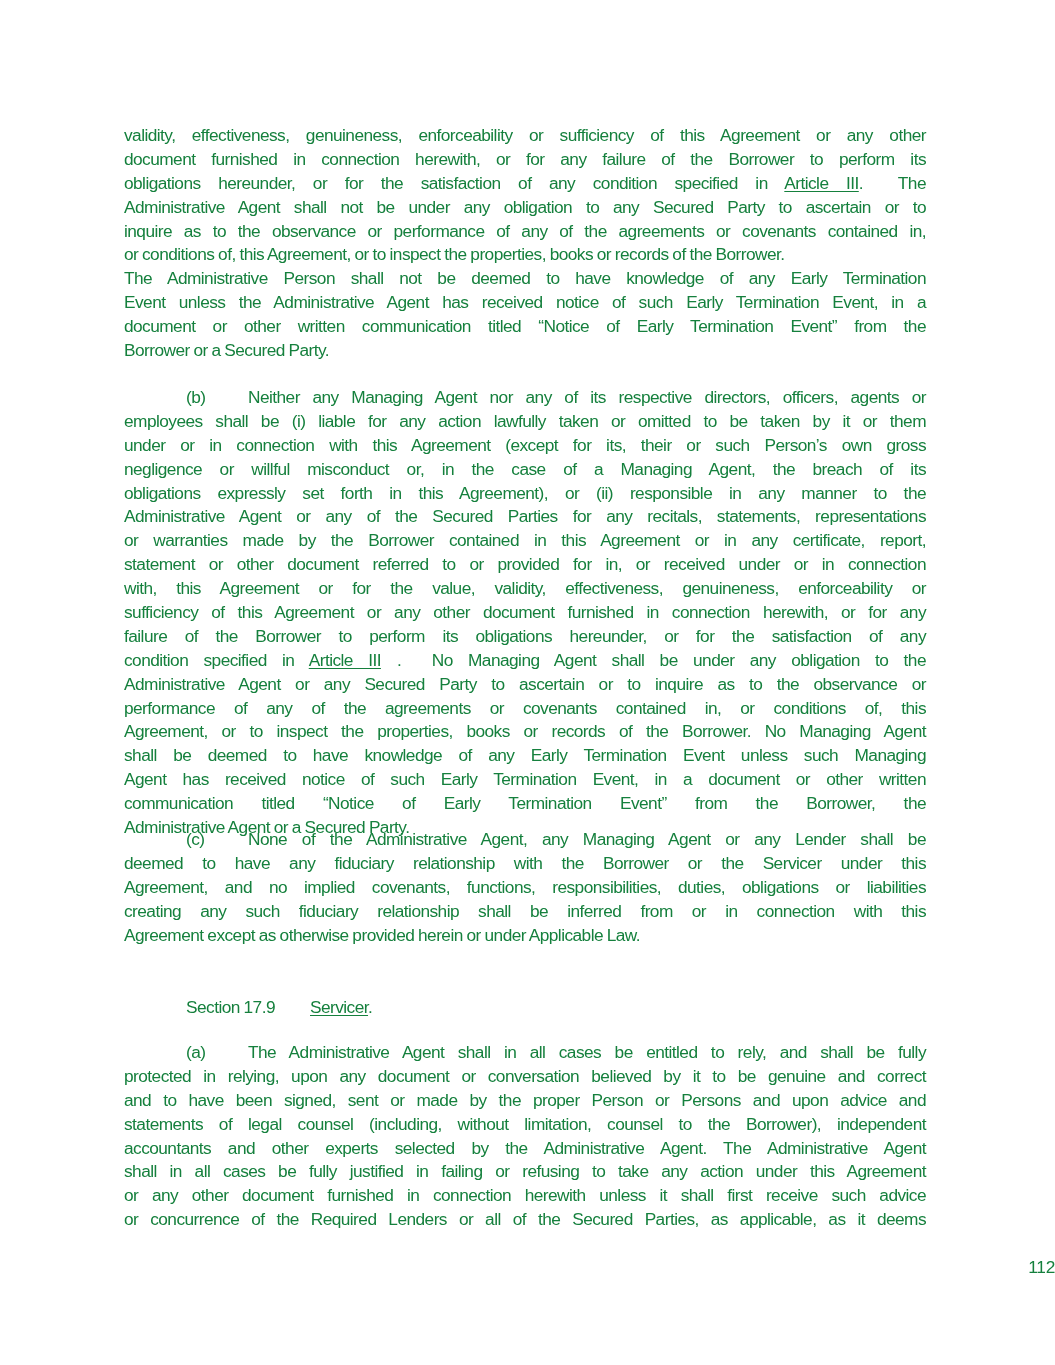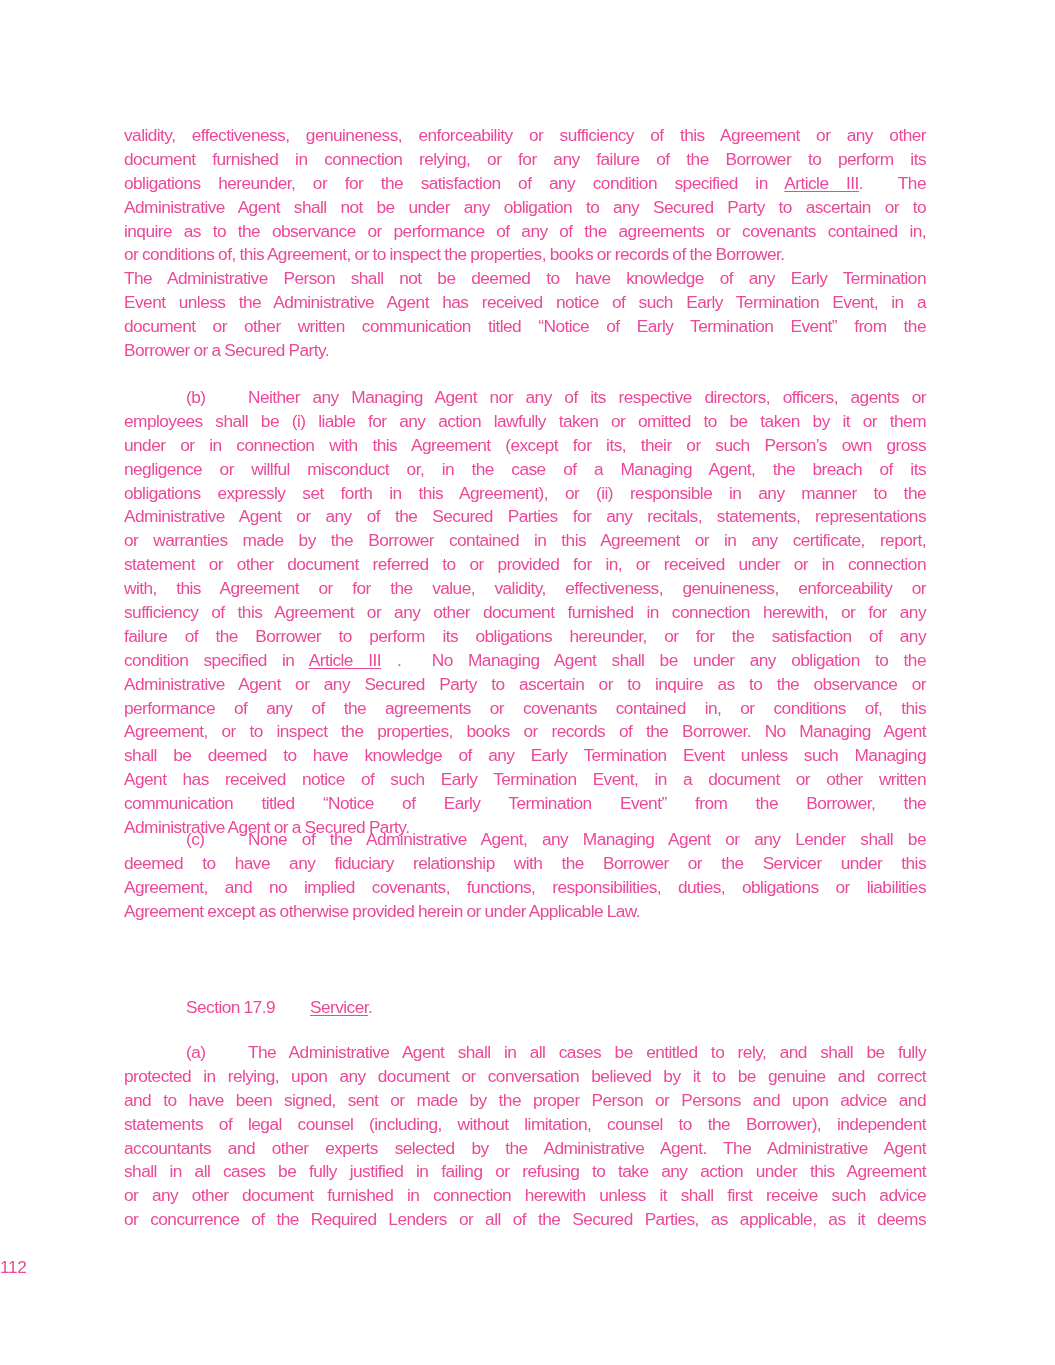--- a/index.html
+++ b/index.html
@@ -1,46 +1,46 @@
 <!DOCTYPE html>
 <html><head>
 <meta charset="utf-8">
 <style>
   html, body { margin: 0; padding: 0; background: #ffffff; }
   body { width: 1055px; height: 1365px; position: relative; overflow: hidden; }
   .page {
     position: absolute; left: 0; top: 0; width: 1055px; height: 1365px;
-    background: #ffffff; color: #ec4899;
+    background: #ffffff; color: #15803d;
     font-family: "Liberation Sans", sans-serif;
     text-decoration: underline;
   }
   .text-block { position: absolute; left: 124px; width: 802px; }
   .line {
     display: block; height: 23.9px; line-height: 23.9px;
     font-size: 17.3px; letter-spacing: -0.55px; word-spacing: -0.5px;
     text-align: justify; text-align-last: justify; white-space: nowrap;
     overflow: visible;
   }
   .line.last { text-align-last: left; }
   .line.indent { padding-left: 62px; }
   .label { display: inline-block; width: 62px; }
   .u { text-decoration: underline; text-underline-offset: 2px; }
   .page-number {
     position: absolute; left: 0; width: 1055px; top: 1257px;
-    text-align: left; font-size: 17.3px; letter-spacing: -0.3px;
+    text-align: right; font-size: 17.3px; letter-spacing: -0.3px;
   }
 </style>
 </head>
 <body>
 
 <div class="page">
 
   <div class="text-block" style="top:124px;">
     <span class="line">validity, effectiveness, genuineness, enforceability or sufficiency of this Agreement or any other</span>
-    <span class="line">document furnished in connection relying, or for any failure of the Borrower to perform its</span>
+    <span class="line">document furnished in connection herewith, or for any failure of the Borrower to perform its</span>
     <span class="line"><span>obligations hereunder, or for the satisfaction of any condition specified in</span> <span class="u">Article III</span><span style="white-space:pre;">.  The</span></span>
     <span class="line">Administrative Agent shall not be under any obligation to any Secured Party to ascertain or to</span>
     <span class="line">inquire as to the observance or performance of any of the agreements or covenants contained in,</span>
     <span class="line last">or conditions of, this Agreement, or to inspect the properties, books or records of the Borrower.</span>
     <span class="line">The Administrative Person shall not be deemed to have knowledge of any Early Termination</span>
     <span class="line">Event unless the Administrative Agent has received notice of such Early Termination Event, in a</span>
     <span class="line">document or other written communication titled “Notice of Early Termination Event” from the</span>
     <span class="line last">Borrower or a Secured Party.</span>
   </div>
 
@@ -63,20 +63,21 @@
     <span class="line">shall be deemed to have knowledge of any Early Termination Event unless such Managing</span>
     <span class="line">Agent has received notice of such Early Termination Event, in a document or other written</span>
     <span class="line">communication titled “Notice of Early Termination Event” from the Borrower, the</span>
     <span class="line last">Administrative Agent or a Secured Party.</span>
   </div>
 
   <div class="text-block" style="top:828px;">
     <span class="line indent"><span class="label">(c)</span><span>None of the Administrative Agent, any Managing Agent or any Lender shall be</span></span>
     <span class="line">deemed to have any fiduciary relationship with the Borrower or the Servicer under this</span>
     <span class="line">Agreement, and no implied covenants, functions, responsibilities, duties, obligations or liabilities</span>
+    <span class="line">creating any such fiduciary relationship shall be inferred from or in connection with this</span>
     <span class="line last">Agreement except as otherwise provided herein or under Applicable Law.</span>
   </div>
 
   <div class="text-block" style="top:996px;">
     <span class="line last indent"><span style="display:inline-block;width:124px;">Section 17.9</span><span class="u">Servicer</span><span>.</span></span>
   </div>
 
   <div class="text-block" style="top:1041px;">
     <span class="line indent"><span class="label">(a)</span><span>The Administrative Agent shall in all cases be entitled to rely, and shall be fully</span></span>
     <span class="line">protected in relying, upon any document or conversation believed by it to be genuine and correct</span>

